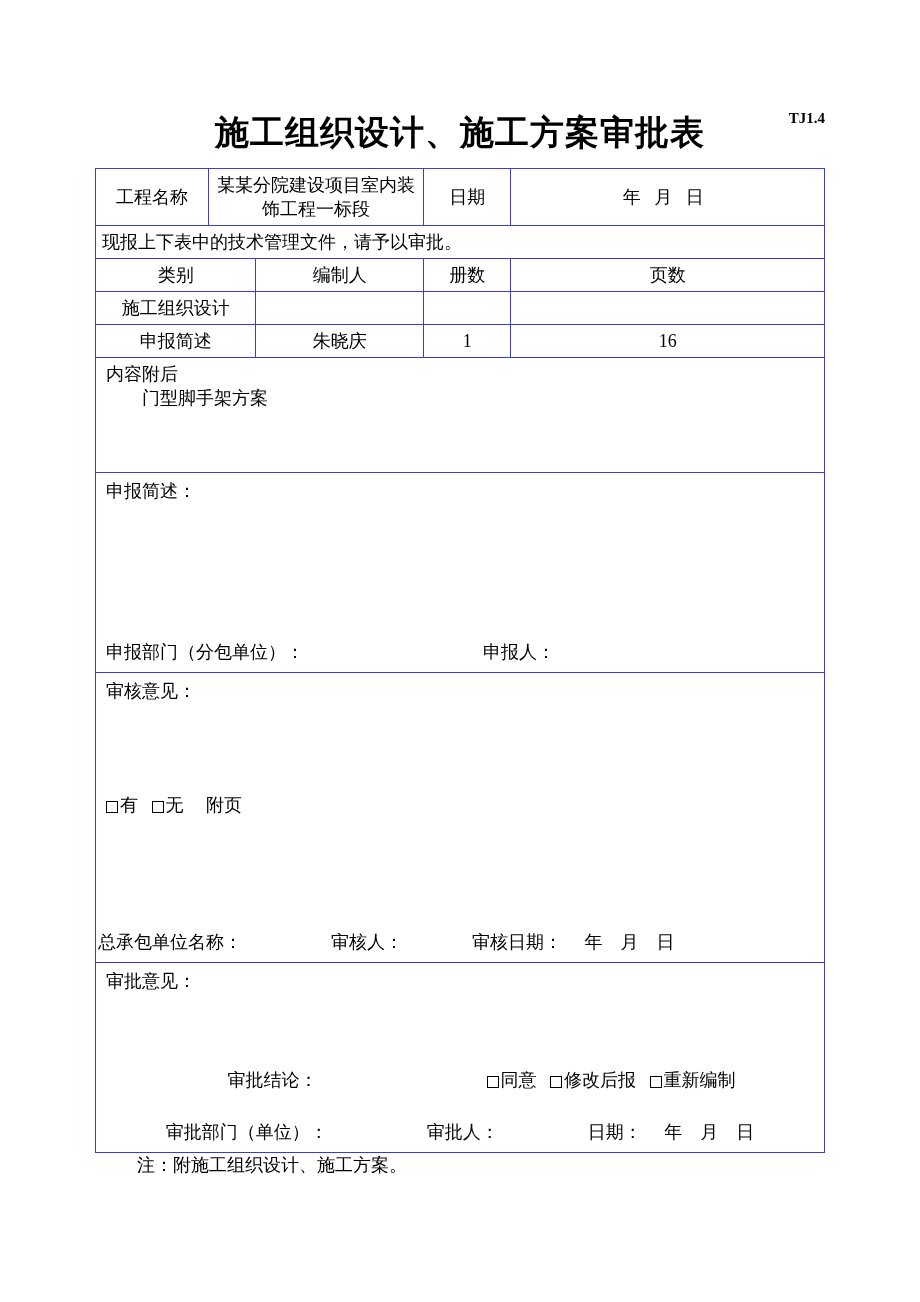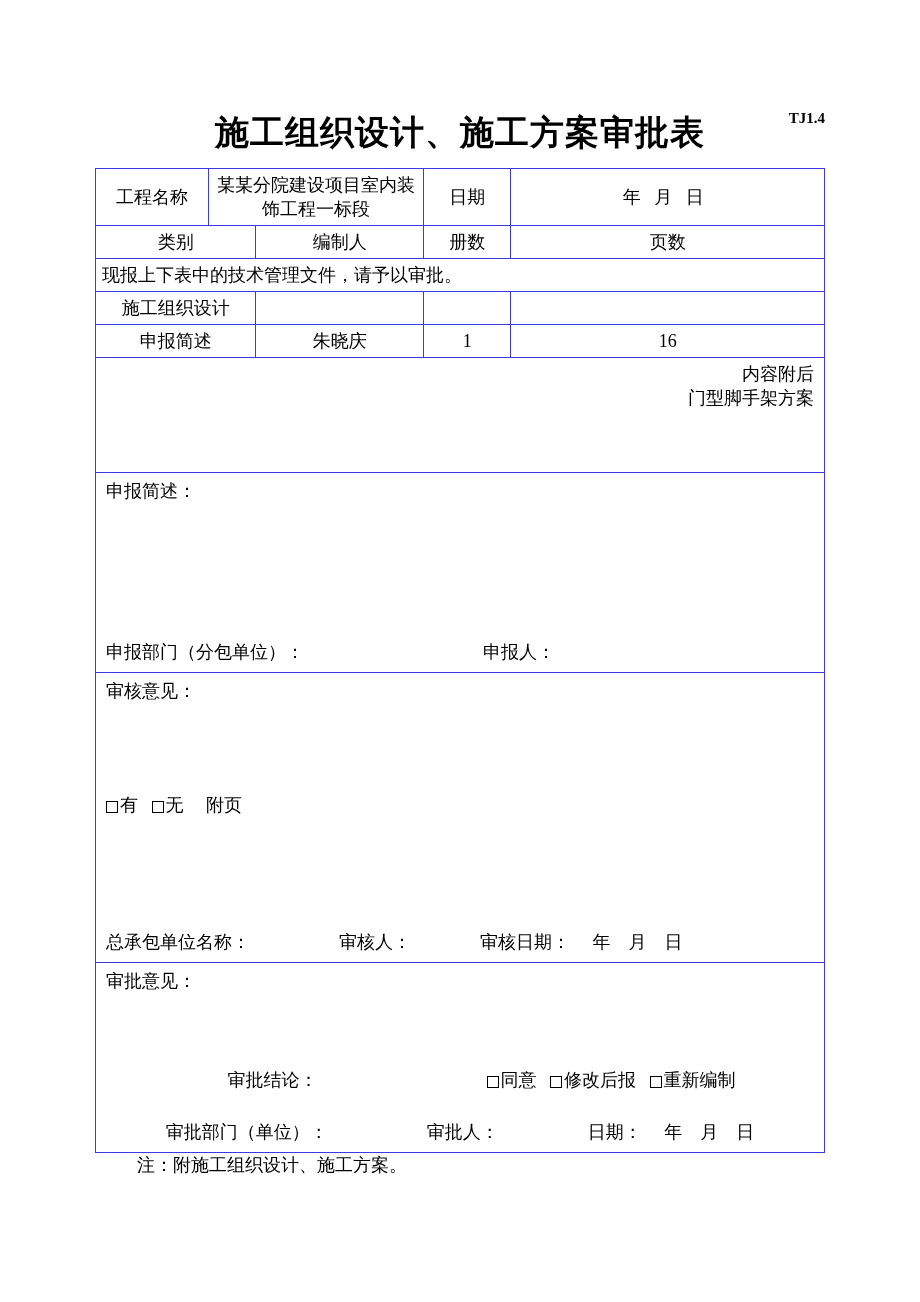--- a/index.html
+++ b/index.html
@@ -46,21 +46,20 @@
       padding: 4px 6px;
       vertical-align: middle;
       height: 30px;
     }
     .center {
       text-align: center;
     }
     .tall-content {
       vertical-align: top;
       padding: 4px 10px;
-      text-align: right;
     }
     .attach-row td {
       height: 115px;
     }
     .brief-row td {
       height: 200px;
       position: relative;
     }
     .review-row td {
       height: 290px;
@@ -89,21 +88,21 @@
       left: 10px;
     }
     .review-mid {
       position: absolute;
       top: 120px;
       left: 10px;
     }
     .review-bottom {
       position: absolute;
       bottom: 8px;
-      left: 10px;
+      left: 2px;
       right: 10px;
     }
     .approve-top {
       position: absolute;
       top: 6px;
       left: 10px;
     }
     .approve-mid {
       position: absolute;
       top: 105px;
@@ -158,28 +157,28 @@
       <tr class="row1">
     <td class="center">工程名称</td>
     <td class="center" colspan="2">某某分院建设项目室内装饰工程一标段</td>
     <td class="center">日期</td>
     <td class="center" colspan="2">
       &nbsp;&nbsp;&nbsp;&nbsp;<span>年</span>&nbsp;&nbsp;&nbsp;<span>月</span>&nbsp;&nbsp;&nbsp;<span>日</span>&nbsp;&nbsp;&nbsp;&nbsp;&nbsp;&nbsp;
     </td>
   </tr>
 
   <tr>
+    <td colspan="6">现报上下表中的技术管理文件，请予以审批。</td>
+  </tr>
+
+  <tr>
     <td colspan="2" class="center">类别</td>
     <td class="center">编制人</td>
     <td class="center">册数</td>
     <td colspan="2" class="center">页数</td>
-  </tr>
-
-  <tr>
-    <td colspan="6">现报上下表中的技术管理文件，请予以审批。</td>
   </tr>
 
   <tr>
     <td colspan="2" class="center">施工组织设计</td>
     <td class="center"></td>
     <td class="center"></td>
     <td colspan="2" class="center"></td>
   </tr>
 
   <tr>

